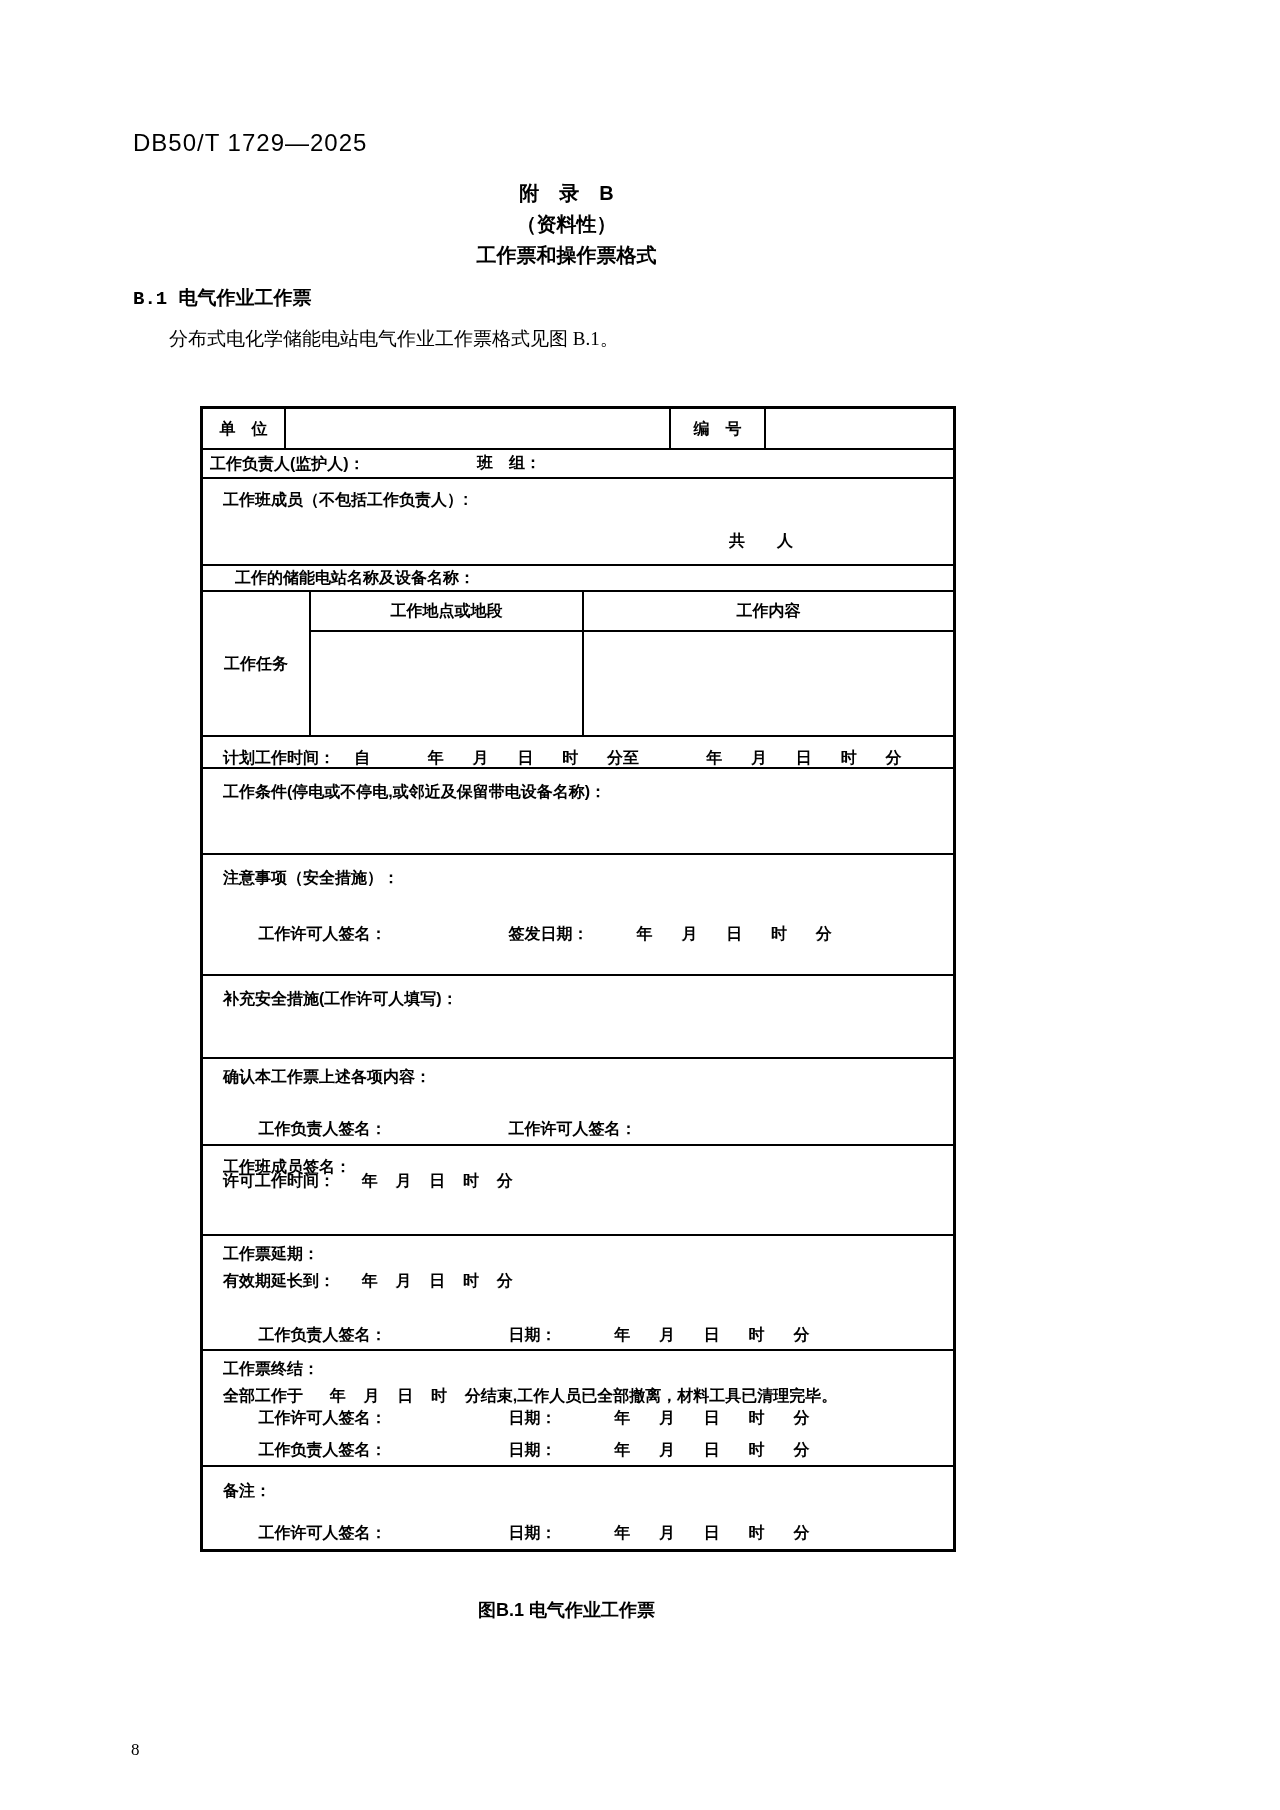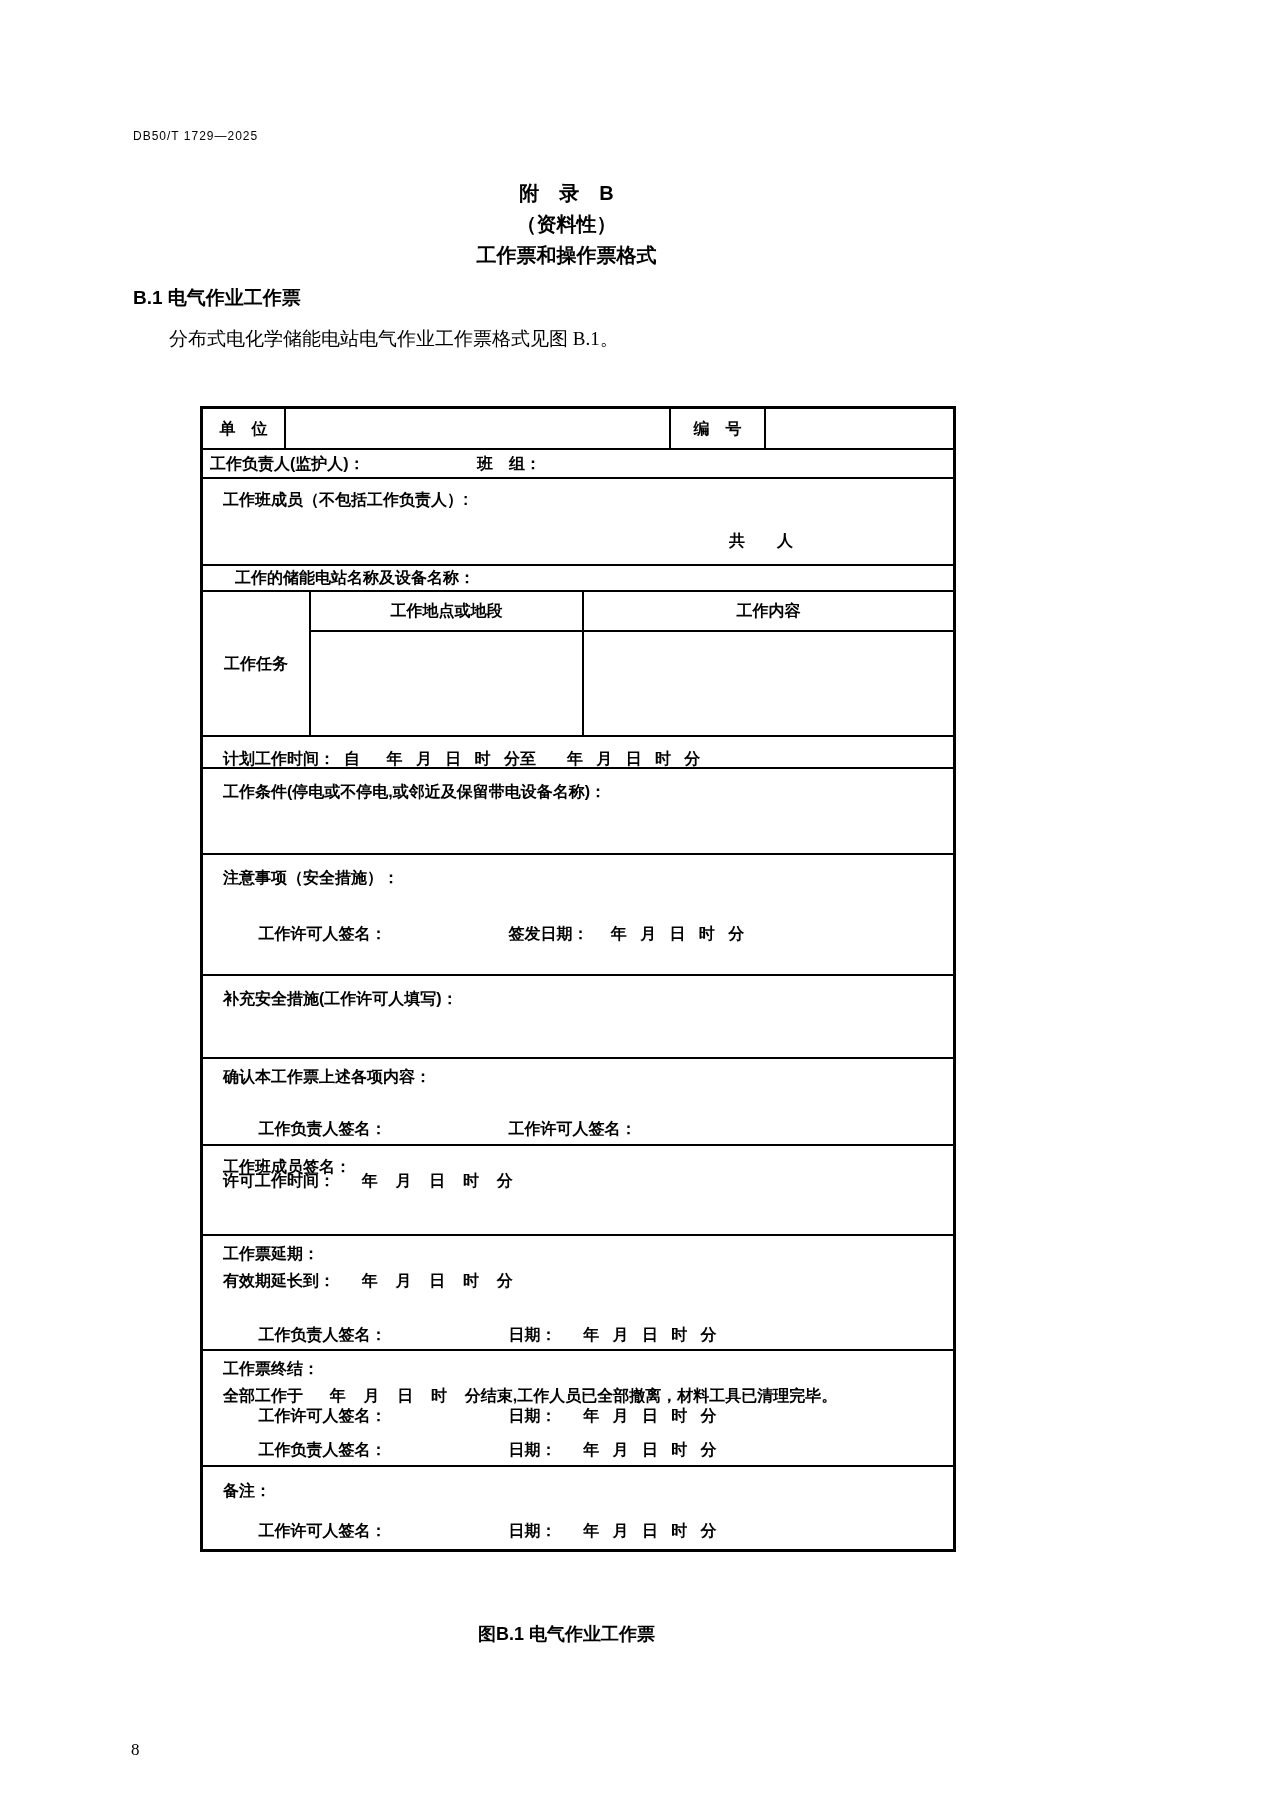--- a/index.html
+++ b/index.html
@@ -6,45 +6,45 @@
   html,body { background:#e8e8e8; }
   .page {
     position:relative;
     width:1280px; height:1810px;
     margin:0 auto;
     background:#ffffff;
     color:#000;
     font-family:"Liberation Sans", sans-serif;
     overflow:hidden;
   }
-  .pre { white-space:pre-wrap; }
+  .pre { white-space:pre-wrap;font-family:Liberation Mono, monospace; }
 
   .doc-number {
     position:absolute; left:133px; top:129px;
-    font-size:12px; letter-spacing:1px;
+    font-size:24px; letter-spacing:1px;
     font-family:"Liberation Sans", sans-serif;
     text-align:center;
   }
   .title-block {
     position:absolute; left:133px; top:178px; width:867px;
     text-align:center; font-weight:bold; font-size:20px;
     line-height:31px;
   }
   .section-heading {
     position:absolute; left:133px; top:285px;
     font-size:19px; font-weight:bold;
   }
   .intro {
     position:absolute; left:169px; top:326px;
     font-size:19px;
     font-family:"Liberation Serif", serif;
   }
   .figure-caption {
     position:absolute; left:133px; top:1598px; width:867px;
-    text-align:center; font-size:18px; font-weight:bold;margin-top:24px;
+    text-align:center; font-size:18px; font-weight:bold;
   }
   .page-number {
     position:absolute; left:131px; top:1740px;
     font-size:17px; font-family:"Liberation Serif", serif;
   }
 
   
   .ticket {
     position:absolute; left:200px; top:406px;
     width:756px; height:1146px;

